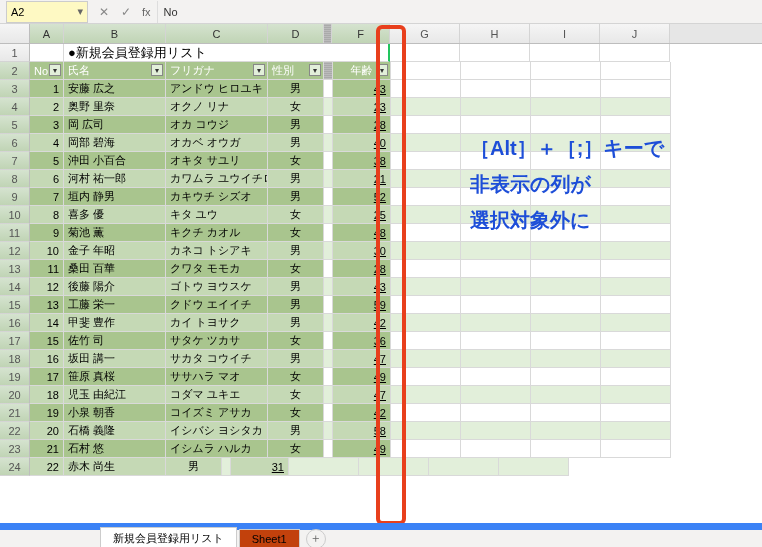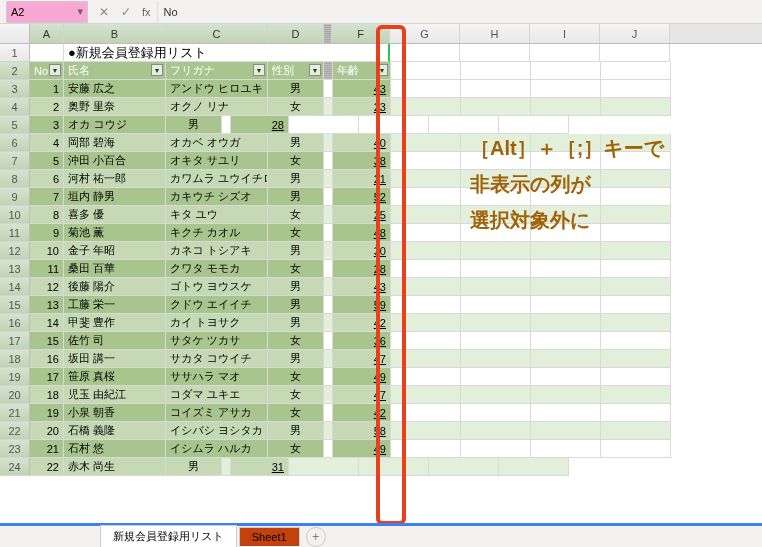--- a/index.html
+++ b/index.html
@@ -1,18 +1,18 @@
 <!DOCTYPE html>
 <html><head>
 <meta charset="utf-8">
 <style>
 * { margin:0; padding:0; box-sizing:border-box; }
 body { font-family:"Meiryo","MS PGothic",sans-serif; font-size:12px; background:#fff; width:762px; height:547px; overflow:hidden; position:relative; }
 .topbar { height:24px; display:flex; align-items:center; background:#f3f2f1; border-bottom:1px solid #d4d4d4; }
-.namebox { width:82px; height:22px; background:#f9a8d4; border:1px solid #ccc; margin-left:6px; display:flex; align-items:center; justify-content:space-between; padding:0 4px; font-size:11px; }
+.namebox { width:82px; height:22px; background:#fef9c3; border:1px solid #ccc; margin-left:6px; display:flex; align-items:center; justify-content:space-between; padding:0 4px; font-size:11px; }
 .nb-chev { color:#666; }
 .fx-icons { display:flex; gap:6px; margin-left:8px; color:#888; }
 .fx-icons span { width:16px; text-align:center; }
 .fx-label { margin-left:8px; color:#666; font-size:11px; }
 .fbar { flex:1; height:22px; border-left:1px solid #ddd; margin-left:6px; padding-left:6px; display:flex; align-items:center; font-size:11px; color:#333; }
 
 .grid { position:relative; width:100%; }
 .colhdr { display:flex; height:20px; background:#e6e6e6; border-bottom:1px solid #bdbdbd; }
 .ch { border-right:1px solid #d4d4d4; display:flex; align-items:center; justify-content:center; font-size:11px; color:#555; background:linear-gradient(#f5f5f5,#e8e8e8); }
 .sel-ch { background:linear-gradient(#d5e3cf,#c0d4b5); color:#333; }
@@ -36,23 +36,23 @@
 
 .data-row .cell { background:#fff; }
 .data-row.alt .cell { background:#e2efda; }
 .data-row .w-A { text-align:right; justify-content:flex-end; }
 .data-row .w-D,.data-row .w-F,.thdr.w-F { justify-content:center; }
 .data-row .w-F { justify-content:flex-end;text-decoration:underline; }
 
 .hidden-col { background:repeating-linear-gradient(#bbb,#bbb 1px,#aaa 1px,#aaa 2px); }
 
 .redbox { position:absolute; border:4px solid #e83f1c; border-radius:6px; pointer-events:none; }
-.annot { position:absolute; font-size:20px; font-weight:bold; color:#a16207; line-height:1.8; pointer-events:none; }
-
-.tabs { position:absolute; bottom:0; left:0; right:0; height:24px; background:#f3f2f1; border-top:3px solid #3b82f6; display:flex; align-items:center; padding-left:100px; }
+.annot { position:absolute; font-size:20px; font-weight:bold; color:#1d4ed8; line-height:1.8; pointer-events:none; }
+
+.tabs { position:absolute; bottom:0; left:0; right:0; height:24px; background:#f3f2f1; border-top:7px solid #3b82f6; display:flex; align-items:center; padding-left:100px; }
 .tab { padding:3px 12px; font-size:11px; border:1px solid #ccc; background:#c2410c; margin-right:2px; border-bottom:none; }
 .tab.active { background:#fff; border-bottom:2px solid #217346; }
 .tab-add { width:20px; height:20px; display:flex; align-items:center; justify-content:center; color:#666; border:1px solid #ccc; border-radius:50%; margin-left:4px; font-size:12px; }
 </style>
 </head>
 <body>
 
 <div class="topbar">
   <div class="namebox">
     <span>A2</span>
@@ -108,21 +108,21 @@
         </div>
       <div class="cell thdr w-C inrange">
           <span>フリガナ</span>
           <span class="filter">▾</span>
         </div>
       <div class="cell thdr w-D inrange">
           <span>性別</span>
           <span class="filter">▾</span>
         </div>
       <div class="cell w-E hidden-col"></div>
-      <div class="cell thdr w-F inrange" style="justify-content:flex-start">
+      <div class="cell thdr w-F inrange" style="justify-content:center">
           <span>年齢</span>
           <span class="filter">▾</span>
         </div>
       <div class="cell w-G"></div>
         <div class="cell w-H"></div>
         <div class="cell w-I"></div>
         <div class="cell w-J"></div>
     </div>
   <div class="row data-row sel">
         <div class="rh sel">3</div>
@@ -146,20 +146,21 @@
         <div class="cell w-E hidden-col"></div>
         <div class="cell w-F inrange alt">23</div>
         <div class="cell w-G"></div>
         <div class="cell w-H"></div>
         <div class="cell w-I"></div>
         <div class="cell w-J"></div>
       </div>
       <div class="row data-row sel">
         <div class="rh sel">5</div>
         <div class="cell w-A inrange">3</div>
+        <div class="cell w-B inrange">岡 広司</div>
         <div class="cell w-C inrange">オカ コウジ</div>
         <div class="cell w-D inrange">男</div>
         <div class="cell w-E hidden-col"></div>
         <div class="cell w-F inrange">28</div>
         <div class="cell w-G"></div>
         <div class="cell w-H"></div>
         <div class="cell w-I"></div>
         <div class="cell w-J"></div>
       </div>
       <div class="row data-row sel alt">

